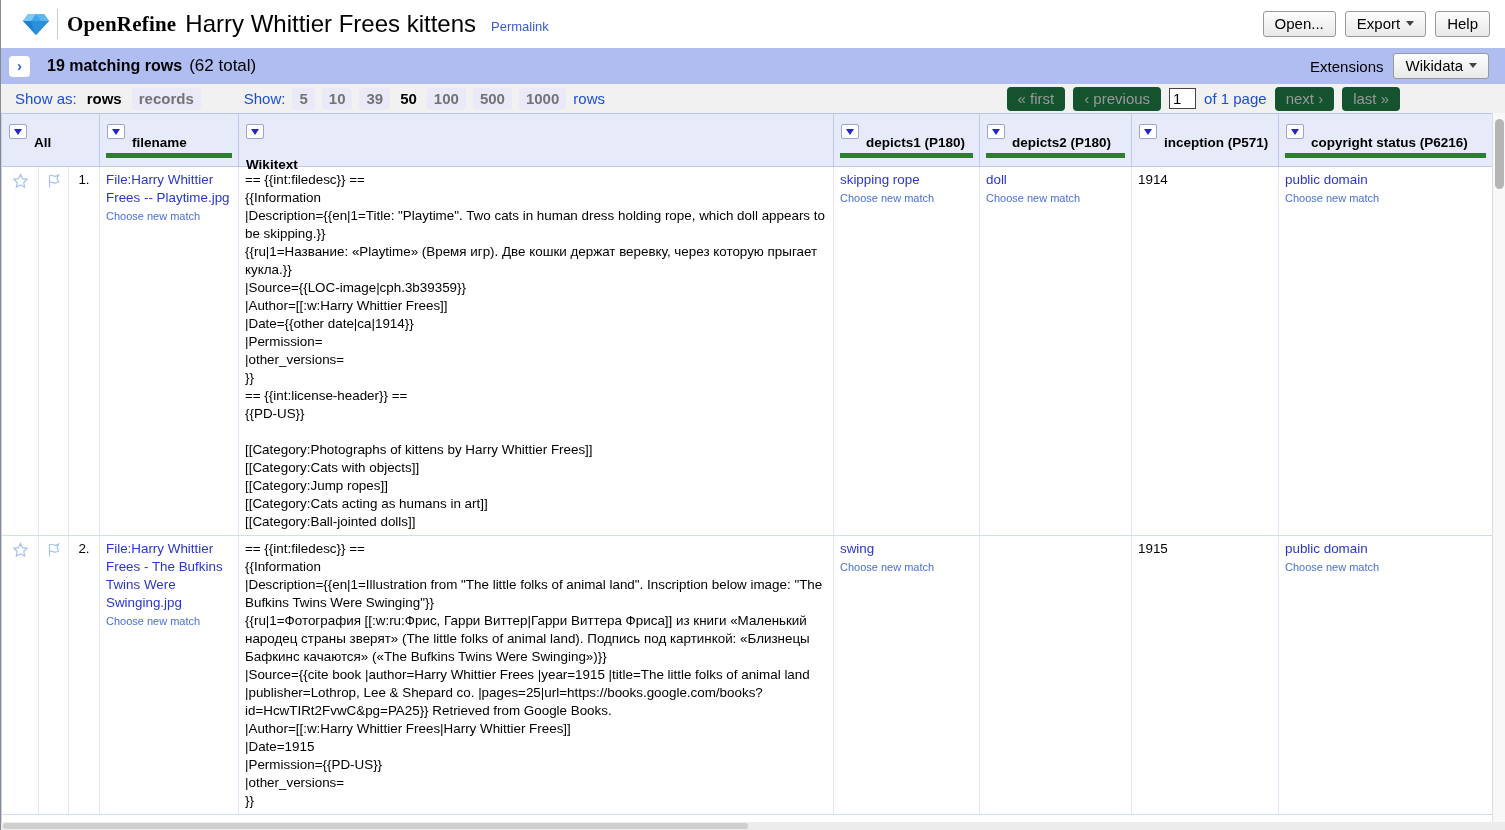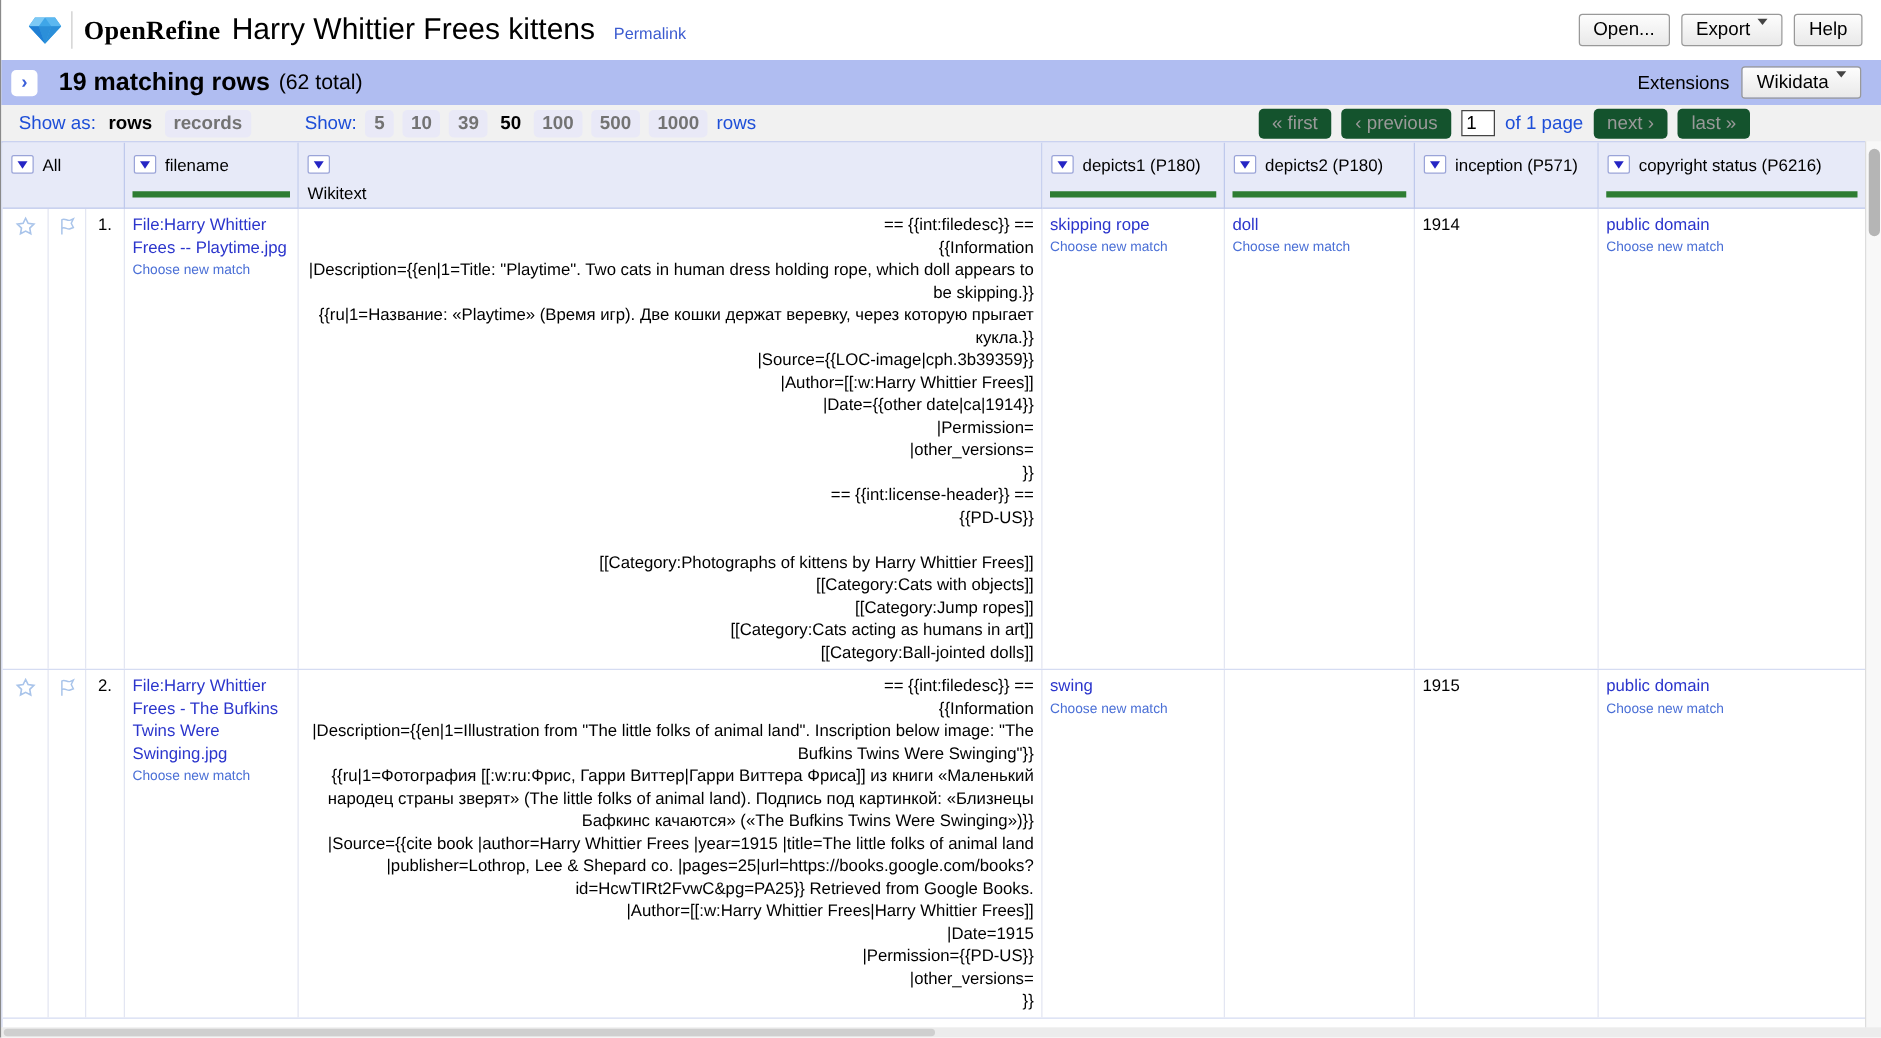--- a/index.html
+++ b/index.html
@@ -12,62 +12,62 @@
   
   .titlebar { height:48px; background:#fff; display:flex; align-items:center; padding-left:22px; }
   .logo { display:flex; align-items:center; }
   .logo-divider { width:1px; height:30px; background:#ccc; margin:0 9px 0 8px; }
   .app-name { font-family:"Liberation Serif","DejaVu Serif",serif; font-weight:bold; font-size:21px; letter-spacing:.2px; }
   .project-title { font-size:24px; margin-left:9px; }
   .permalink { font-size:13px; color:#3b5bd0; margin-left:15px; margin-top:5px; cursor:pointer; }
   .top-buttons { position:absolute; right:15px; top:11px; display:flex; gap:9px; }
   .btn {
     font-size:15px; padding:3px 11px 4px; background:linear-gradient(#fdfdfd,#e9e9e9);
-    border:1px solid #999; border-radius:3px; color:#000; display:flex; align-items:flex-start; gap:6px; cursor:pointer;
+    border:1px solid #999; border-radius:3px; color:#000; display:flex; align-items:center; gap:6px; cursor:pointer;
   }
   .caret-down { width:0; height:0; border-left:4px solid transparent; border-right:4px solid transparent; border-top:5px solid #444; display:inline-block; }
   
   .summary-bar { height:36px; background:#b0bdf1; display:flex; align-items:center; padding:0 16px 0 8px; }
   .disclosure { width:21px; height:21px; background:#fff; border-radius:4px; color:#3b5fd9; font-weight:bold; font-size:15px; line-height:20px; text-align:center; cursor:pointer; }
-  .matching { font-size:20px; font-weight:bold; margin-left:17px; }
+  .matching { font-size:16px; font-weight:bold; margin-left:17px; }
   .total { font-size:17px; margin-left:7px; }
   .summary-right { margin-left:auto; display:flex; align-items:center; gap:10px; }
   .extensions-label { font-size:15px; }
   
   .view-bar { height:29px; background:#f1f1f1; display:flex; align-items:center; font-size:15px; padding-left:14px; }
   .vgroup { display:flex; align-items:center; gap:7px; }
   .pill { color:#737373; background:#e9e9f7; border-radius:4px; padding:2px 7px 3px; cursor:pointer;font-weight:bold; }
   .sel { font-weight:bold; color:#000; padding:2px 3px 3px; }
   .plain { color:#1d4ed8; }
   .show-group { margin-left:43px; }
   .pagination { margin-left:auto; margin-right:105px; display:flex; align-items:center; gap:8px; }
   .pag-disabled { color:#999; background:#14532d; border-radius:4px; padding:3px 11px 4px; cursor:pointer; }
   .page-input { width:27px; height:21px; border:1px solid #444; font-size:15px; padding-left:3px; background:#fff; }
   
   .grid { position:absolute; top:113px; left:0; width:1491px; height:709px; overflow:hidden; background:#fff; border-top:1px solid #b9c4ec; border-left:1px solid #c7cfee; }
   .hrow { display:flex; height:53px; }
   .hcell { background:#e7eaf8; border-right:1px solid #bfc9ec; border-bottom:1px solid #bfc9ec; position:relative; padding:10px 6px 0 7px; display:flex; align-items:flex-start; gap:7px; }
-  .hlabel { font-size:13.5px; font-weight:normal; margin-top:1px; white-space:nowrap; }
+  .hlabel { font-size:13.5px; font-weight:bold; margin-top:11px; white-space:nowrap; }
   .dd-btn { width:18px; height:15px; background:#fff; border:1px solid #9aa4d8; border-radius:2px; display:flex; align-items:center; justify-content:center; cursor:pointer; flex:none; }
   .dd-btn i { width:0; height:0; border-left:4px solid transparent; border-right:4px solid transparent; border-top:6px solid #2525c4; }
   .recon-bar { position:absolute; left:6px; right:6px; bottom:8px; height:5px; background:#2e7d32; }
   .row { display:flex; background:#fff; border-bottom:1px solid #d5dcf2; align-items:stretch; }
   .cell { border-right:1px solid #e3e6f2; padding:4px 6px; font-size:13.4px; line-height:18px; overflow:hidden; }
   .c-star  { width:37px; text-align:center; padding-top:6px; }
   .c-flag  { width:30px; text-align:center; padding-top:6px; }
   .c-idx   { width:31px; text-align:center; }
   .c-file  { width:139px; }
   .c-wiki  { width:595px;flex-direction:column; }
   .c-dep1  { width:146px; }
   .c-dep2  { width:152px; }
   .c-incep { width:147px; }
   .c-copy  { width:213px; }
   .h-all { width:98px; }
   .row1 { height:369px; }
-  .wikitext { white-space:pre-wrap; overflow-wrap:break-word; color:#000;text-align:right; }
+  .wikitext { white-space:pre-wrap; overflow-wrap:break-word; color:#000; }
   .val-link { color:#2b35cc; cursor:pointer; display:block; }
   .action-link { color:#4a6fd6; font-size:11px; line-height:14px; margin-top:2px; cursor:pointer; display:block; }
   .icon-btn { cursor:pointer; display:inline-block; }
   
   .vscroll { position:absolute; top:113px; left:1491px; width:14px; height:709px; background:#f8f8f8; border-left:1px solid #ddd; }
   .vthumb { position:absolute; top:6px; left:2px; width:9px; height:70px; background:#b5b5b5; border-radius:5px; cursor:pointer; }
   .hscroll { position:absolute; top:822px; left:0; width:1505px; height:8px; background:#ececec; }
   .hthumb { position:absolute; top:1px; left:2px; width:745px; height:6px; background:#cfcfcf; border-radius:3px; cursor:pointer; }
 </style>
 </head>

